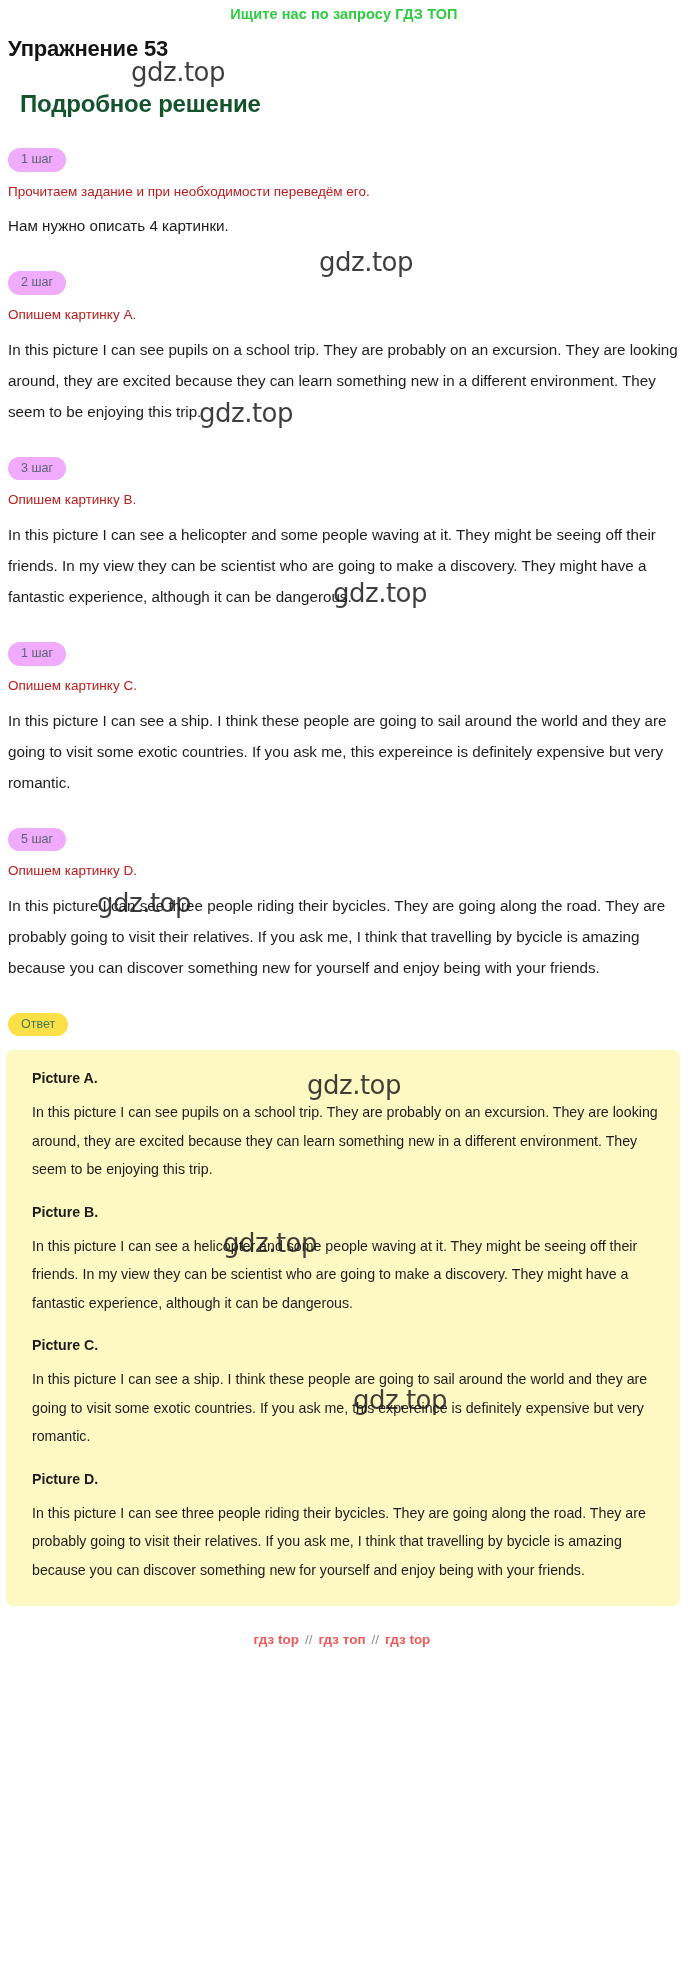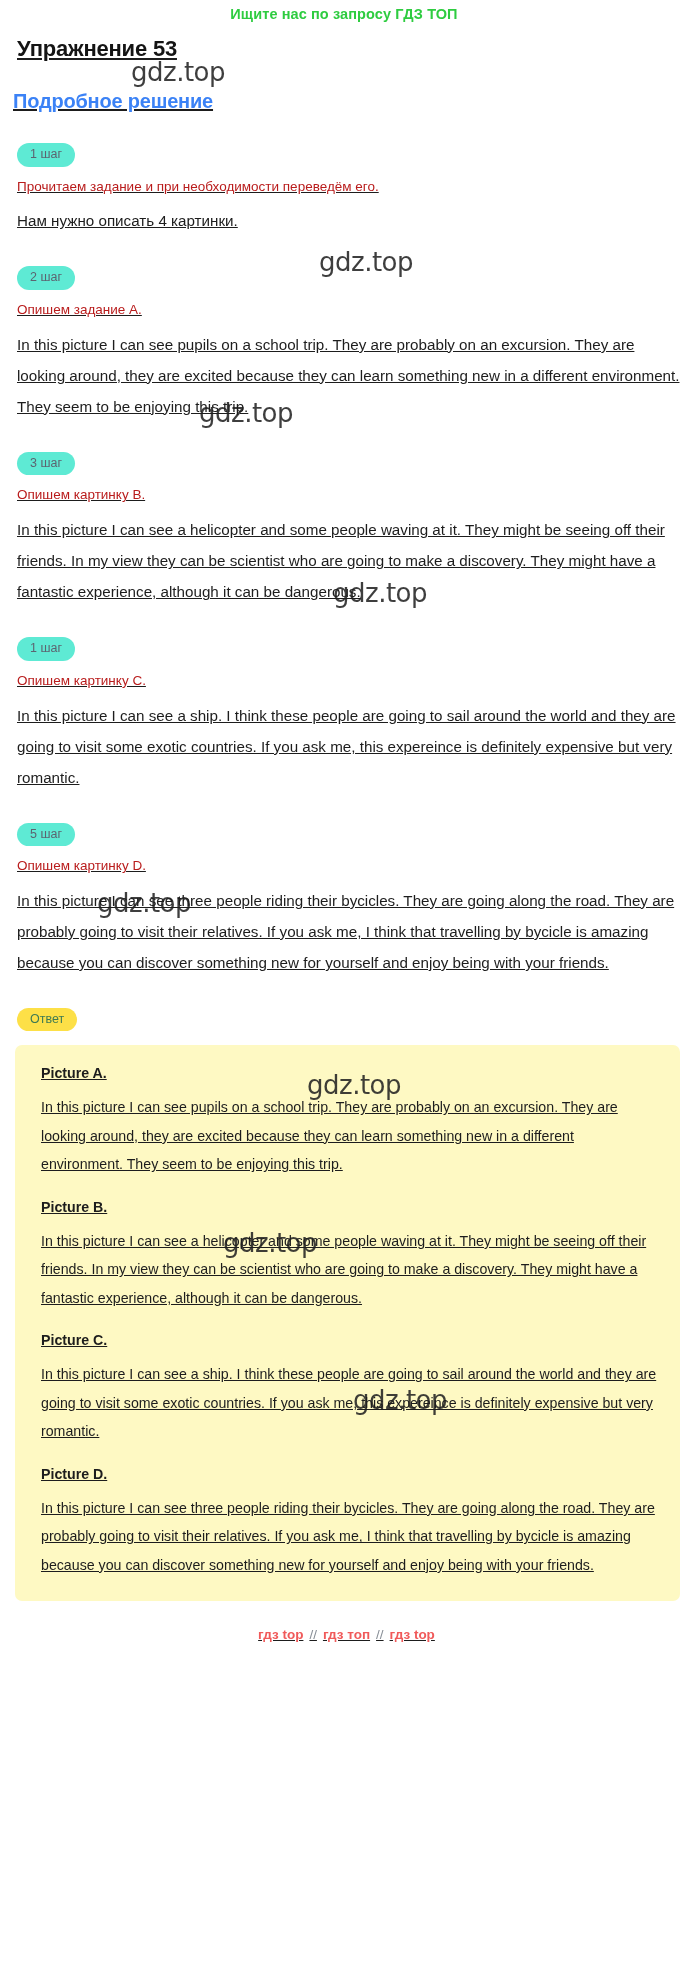--- a/index.html
+++ b/index.html
@@ -23,40 +23,39 @@
   }
   .top-promo {
     text-align: center;
     padding: 6px 0 4px 0;
     font-size: 14.5px;
     color: #2ecc40;
     font-weight: 700;
     letter-spacing: 0.1px;
   }
   .content {
-    padding: 0 8px 0 13px;
-    text-decoration: underline;
+    padding: 0 8px 0 4px;
   }
   .ex-title {
     font-size: 22px;
     font-weight: bold;
     color: #141414;
     margin: 10px 0 0 4px;
     letter-spacing: -0.2px;
   }
   .solution-title {
-    font-size: 20px;
-    font-weight: bold;
-    color: #3b82f6;
-    margin: 28px 0 0 0;
+    font-size: 24px;
+    font-weight: bold;
+    color: #14532d;
+    margin: 28px 0 0 16px;
     letter-spacing: -0.2px;
   }
   .step-chip {
     display: inline-block;
-    background: #5eead4;
+    background: #f0abfc;
     color: #5c6470;
     border-radius: 13px;
     font-size: 12.5px;
     padding: 5px 13px 6px 13px;
     margin: 30px 0 0 4px;
     line-height: 1;
   }
   .step-chip.answer {
     background: #fde047;
     color: #3e7a53;
@@ -136,21 +135,21 @@
     <div class="solution-title">Подробное решение</div>
 
     <div>
       <div class="step-chip">1 шаг</div>
       <div class="step-sub">Прочитаем задание и при необходимости переведём его.</div>
       <div class="para">Нам нужно описать 4 картинки.</div>
     </div>
 
     <div>
       <div class="step-chip">2 шаг</div>
-      <div class="step-sub">Опишем задание A.</div>
+      <div class="step-sub">Опишем картинку A.</div>
       <div class="para">In this picture I can see pupils on a school trip. They are probably on an excursion. They are looking around, they are excited because they can learn something new in a different environment. They seem to be enjoying this trip.</div>
     </div>
 
     <div>
       <div class="step-chip">3 шаг</div>
       <div class="step-sub">Опишем картинку B.</div>
       <div class="para">In this picture I can see a helicopter and some people waving at it. They might be seeing off their friends. In my view they can be scientist who are going to make a discovery. They might have a fantastic experience, although it can be dangerous.</div>
     </div>
 
     <div>

